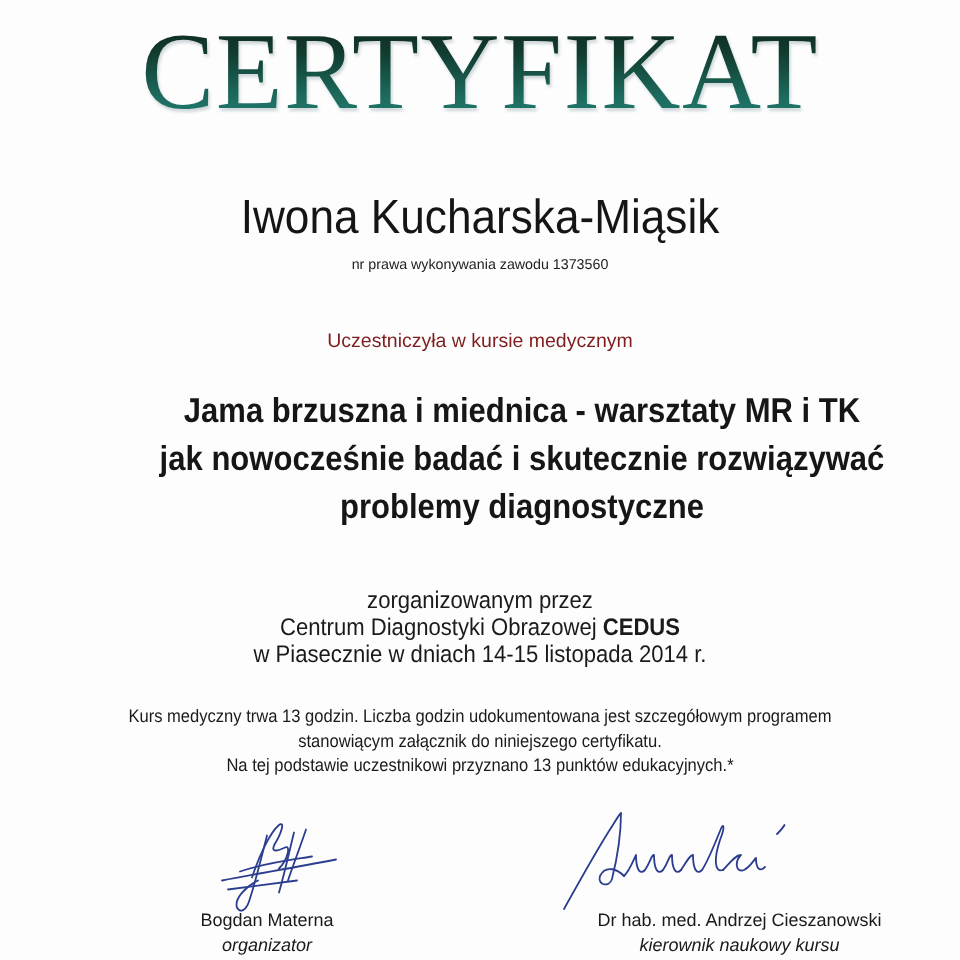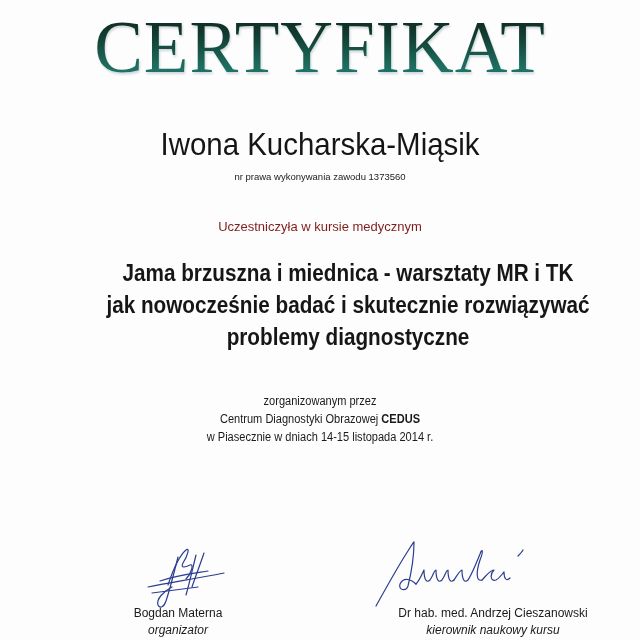--- a/index.html
+++ b/index.html
@@ -69,21 +69,21 @@
       line-height: 32px;
       font-weight: bold;
       color: #161616;
       margin-left: 28px;
     }
     .course div {
       transform: scaleX(0.9);
     }
     .organized {
       top: 392px;
-      font-size: 12px;
+      font-size: 16px;
       line-height: 18px;
       color: #1a1a1a;
       text-align: center;
     }
     .organized div {
       transform: scaleX(0.92);
     }
     .organized b {
       font-weight: bold;
     }
@@ -154,20 +154,25 @@
   </div>
 
   <div class="center-line organized">
     <div>zorganizowanym przez</div>
     <div>
       <span>Centrum Diagnostyki Obrazowej </span><b>CEDUS</b>
     </div>
     <div>w Piasecznie w dniach 14-15 listopada 2014 r.</div>
   </div>
 
+  <div class="center-line info">
+    <div>Kurs medyczny trwa 13 godzin. Liczba godzin udokumentowana jest szczegółowym programem</div>
+    <div>stanowiącym załącznik do niniejszego certyfikatu.</div>
+    <div>Na tej podstawie uczestnikowi przyznano 13 punktów edukacyjnych.*</div>
+  </div>
 
   <svg class="signature left" viewBox="0 0 90 68">
     <g fill="none" stroke="#2b3d8f" stroke-width="1.2" stroke-linecap="round" stroke-linejoin="round">
       <path d="M30 40 C 35 25, 42 10, 48 5 C 52 2, 50 10, 45 18 C 42 24, 48 22, 52 20 C 56 18, 54 28, 48 34"></path>
       <path d="M40 12 C 36 28, 32 44, 28 56 C 26 62, 22 64, 20 60 C 18 54, 26 46, 34 42"></path>
       <path d="M58 10 C 55 22, 52 36, 48 50"></path>
       <path d="M66 8 C 62 20, 58 30, 54 42"></path>
       <path d="M10 42 C 30 38, 55 34, 86 28"></path>
       <path d="M14 48 C 30 46, 45 44, 60 42"></path>
       <path d="M22 36 C 40 30, 58 28, 70 26"></path>

